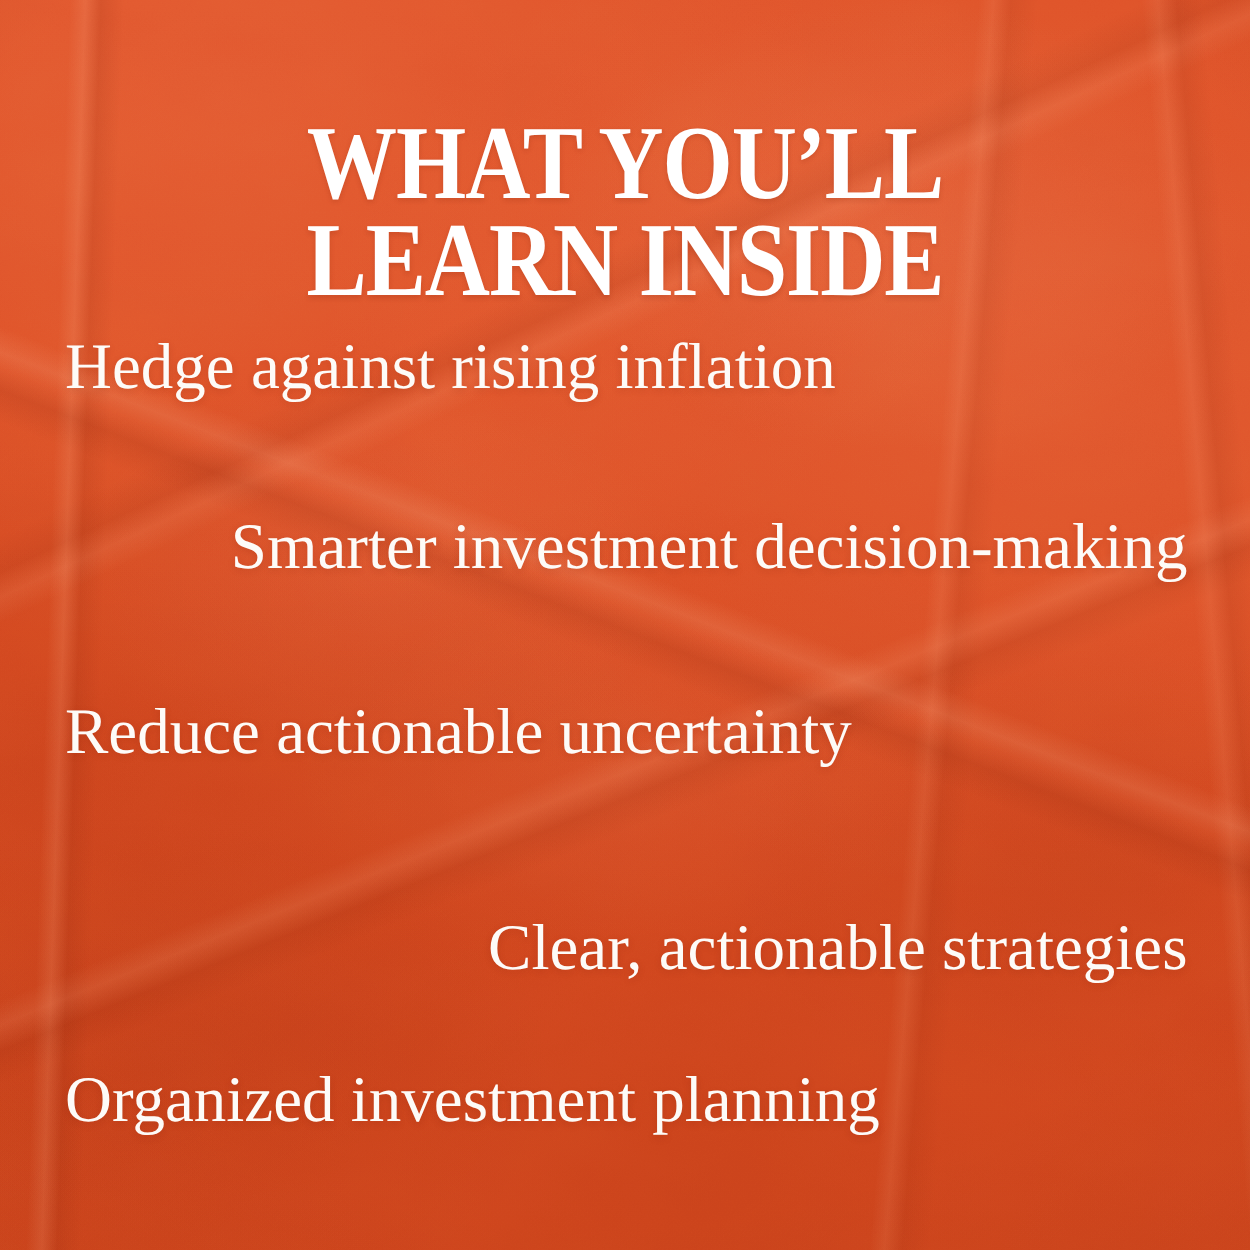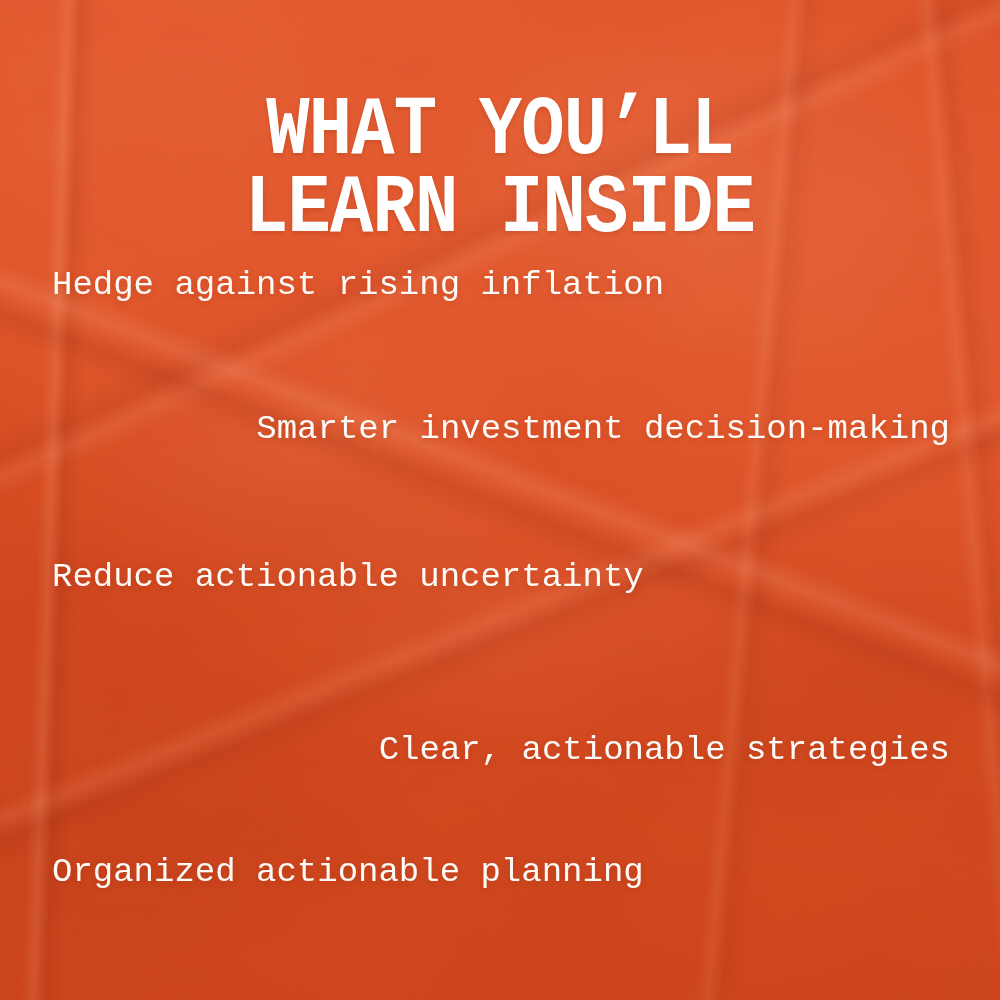--- a/index.html
+++ b/index.html
@@ -6,21 +6,21 @@
     margin: 0;
     padding: 0;
     background: #c8441f;
   }
   #poster {
     position: relative;
     width: 1000px;
     height: 1000px;
     overflow: hidden;
     background: #701a75;
-    font-family: Liberation Mono, monospace;
+    font-family: Liberation Serif, serif;
     -webkit-font-smoothing: antialiased;
   }
 
   
   .tex {
     position: absolute;
     inset: 0;
     pointer-events: none;
   }
   .tex-base {
@@ -81,21 +81,21 @@
     letter-spacing: -1px;
     transform: scaleX(0.86);
     transform-origin: 50% 0;
     text-shadow: 0 2px 5px rgba(120,30,8,0.20);
   }
   .headline .hl-line { display: block; white-space: nowrap; }
 
   .benefit {
     position: absolute;
     color: #fdfbf8;
-    font-size: 34px;
+    font-size: 52px;
     font-weight: 400;
     line-height: 1;
     white-space: nowrap;
     text-shadow: 0 2px 6px rgba(120,30,8,0.18);
   }
   .benefit.left  { left: 52px;  text-align: left; }
   .benefit.right { right: 50px; text-align: right; }
 </style>
 </head>
 <body>
@@ -128,17 +128,17 @@
     <h1 class="headline">
       <span class="hl-line">WHAT YOU’LL</span>
       <span class="hl-line">LEARN INSIDE</span>
     </h1>
 
     <div id="benefit-list">
         <div class="benefit left" style="top: 268px;">Hedge against rising inflation</div>
         <div class="benefit right" style="top: 412px; margin-left: 44px;">Smarter investment decision-making</div>
         <div class="benefit left" style="top: 560px;">Reduce actionable uncertainty</div>
         <div class="benefit right" style="top: 705px; margin-top: 28px;">Clear, actionable strategies</div>
-        <div class="benefit left" style="top: 855px;">Organized actionable planning</div>
+        <div class="benefit left" style="top: 855px;">Organized investment planning</div>
       </div>
 
   </div>
 </div>
 
 </body></html>

